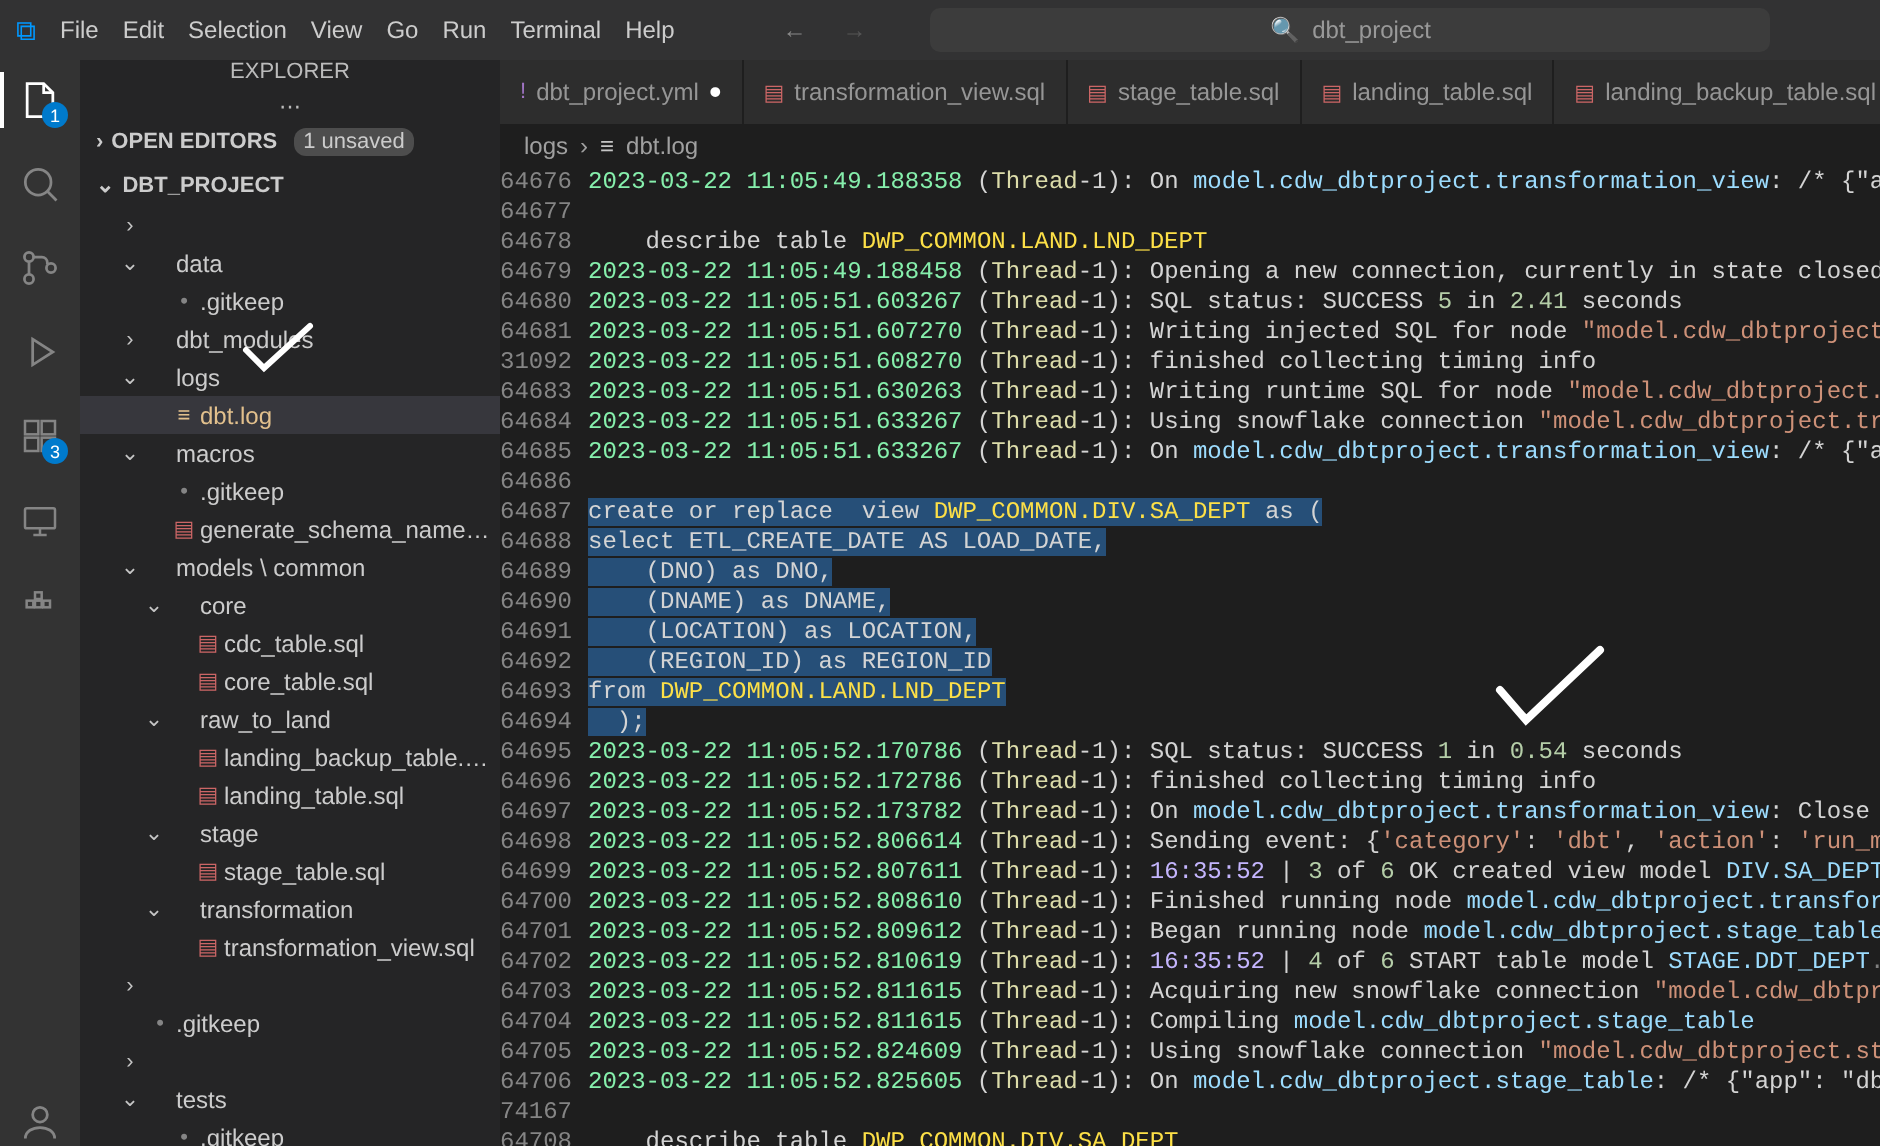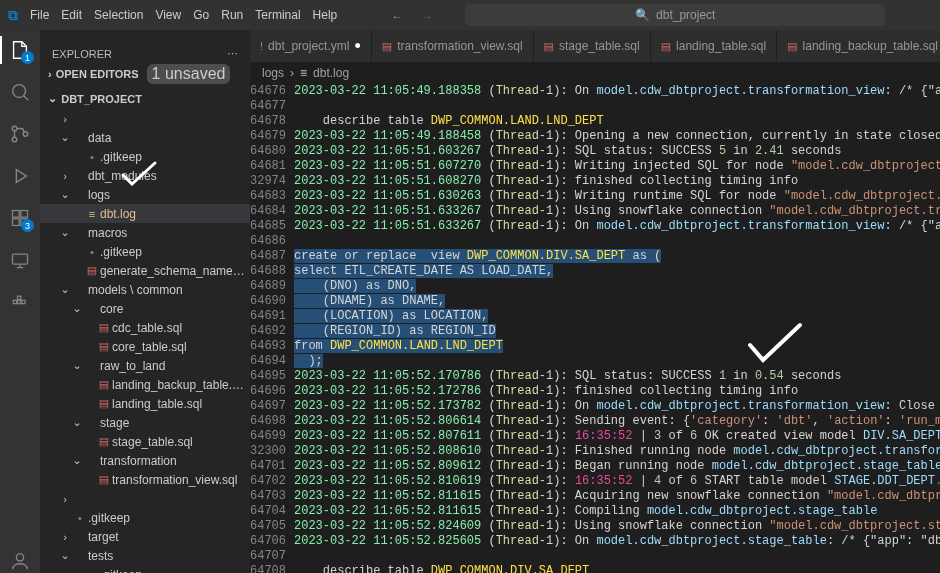--- a/index.html
+++ b/index.html
@@ -58,36 +58,37 @@
 .sidebar {
   width: 210px;
   background: #252526;
   display: flex;
   flex-direction: column;
   overflow: hidden;
 }
 .sidebar-header {
   height: 30px;
   display: flex;
-  align-items: flex-end;
+  align-items: center;
   justify-content: space-between;
   padding: 0 12px;
   font-size: 11px;
   color: #bbbbbb;
+  flex-direction: column;
 }
 .sidebar-section {
   font-size: 11px;
   font-weight: bold;
   padding: 4px 8px;
   display: flex;
   align-items: center;
   gap: 4px;
   color: #cccccc;
 }
-.unsaved-badge { background:#4d4d4d; color:#ccc; font-size:16px; padding:1px 5px; border-radius:6px; font-weight:normal; margin-left:4px;}
+.unsaved-badge { background:#4d4d4d; color:#ccc; font-size:11px; padding:1px 5px; border-radius:6px; font-weight:normal; margin-left:4px;}
 .tree { flex:1; overflow-y:auto; font-size:12px; }
 .tree-item { display:flex; align-items:center; height:19px; padding-right:4px; cursor:pointer; white-space:nowrap; color:#cccccc;}
 .tree-item.selected { background:#37373d; }
 .tree-item .chev { width:14px; text-align:center; color:#c5c5c5; font-size:11px; }
 .tree-item .icon { width:16px; text-align:center; font-size:11px; }
 .tree-item .label { flex:1; overflow:hidden; text-overflow:ellipsis; }
 .tree-item.modified { color:#e2c08d; }
 .editor-area { flex:1; display:flex; flex-direction:column; background:#1e1e1e; overflow:hidden;}
 .tabs { height:32px; background:#252526; display:flex; align-items:stretch; overflow:hidden;}
 .tab { display:flex; align-items:center; gap:5px; padding:0 10px; font-size:12px; color:#969696; border-right:1px solid #1e1e1e; cursor:pointer; background:#2d2d2d;}
@@ -95,21 +96,21 @@
 .tab .dot { color:#fff; font-size:18px; line-height:1; }
 .breadcrumb { height:22px; display:flex; align-items:center; padding:0 12px; font-size:12px; color:#a0a0a0; gap:6px; background:#1e1e1e;}
 .code-area { flex:1; display:flex; overflow:hidden; font-family:Consolas,'Courier New',monospace; font-size:12px; line-height:15px;}
 .gutter { width:44px; text-align:right; color:#858585; padding-right:10px; background:#1e1e1e; user-select:none;}
 .code { flex:1; overflow:hidden; white-space:pre; color:#d4d4d4;}
 .code-line { height:15px; }
 .c-green { color:#86efac; }
 .c-yellow { color:#dcdcaa; }
 .c-blue { color:#fde047; }
 .c-lightblue { color:#9cdcfe; }
-.c-cyan { color:#ec4899;margin-top:32px; }
+.c-cyan { color:#c4b5fd;margin-top:32px; }
 .c-string { color:#ce9178; }
 .c-num { color:#b5cea8; }
 .c-gray { color:#808080; }
 .c-white { color:#d4d4d4; }
 .hl { background:#264f78; }
 .annotation { position:absolute; pointer-events:none; }
 .ann1 { left: 120px; top: 160px; }
 .ann2 { left: 495px; top: 290px; }
 </style>
 </head>
@@ -308,21 +309,20 @@
           <span class="icon" style="color: rgb(133, 133, 133);"></span>
         </div>
         <div class="tree-item" style="padding-left: 18px;">
           <span class="chev"></span>
           <span class="icon" style="color: rgb(133, 133, 133);">•</span>
           <span class="label">.gitkeep</span>
         </div>
         <div class="tree-item" style="padding-left: 18px;">
           <span class="chev">›</span>
           <span class="icon" style="color: rgb(133, 133, 133);"></span>
-          <span class="label">target</span>
         </div>
         <div class="tree-item" style="padding-left: 18px;">
           <span class="chev">⌄</span>
           <span class="icon" style="color: rgb(133, 133, 133);"></span>
           <span class="label">tests</span>
         </div>
         <div class="tree-item" style="padding-left: 30px;">
           <span class="chev"></span>
           <span class="icon" style="color: rgb(133, 133, 133);">•</span>
           <span class="label">.gitkeep</span>
@@ -361,46 +361,46 @@
       <span>dbt.log</span>
     </div>
     <div class="code-area">
       <div class="gutter" id="gutter">
           <div class="code-line">64676</div>
           <div class="code-line">64677</div>
           <div class="code-line">64678</div>
           <div class="code-line">64679</div>
           <div class="code-line">64680</div>
           <div class="code-line">64681</div>
-          <div class="code-line">32974</div>
+          <div class="code-line">31092</div>
           <div class="code-line">64683</div>
           <div class="code-line">64684</div>
           <div class="code-line">64685</div>
           <div class="code-line">64686</div>
           <div class="code-line">64687</div>
           <div class="code-line">64688</div>
           <div class="code-line">64689</div>
           <div class="code-line">64690</div>
           <div class="code-line">64691</div>
           <div class="code-line">64692</div>
           <div class="code-line">64693</div>
           <div class="code-line">64694</div>
           <div class="code-line">64695</div>
           <div class="code-line">64696</div>
           <div class="code-line">64697</div>
           <div class="code-line">64698</div>
           <div class="code-line">64699</div>
-          <div class="code-line">32300</div>
+          <div class="code-line">64700</div>
           <div class="code-line">64701</div>
           <div class="code-line">64702</div>
           <div class="code-line">64703</div>
           <div class="code-line">64704</div>
           <div class="code-line">64705</div>
           <div class="code-line">64706</div>
-          <div class="code-line">64707</div>
+          <div class="code-line">74167</div>
           <div class="code-line">64708</div>
         </div>
       <div class="code" id="code"><div class="code-line"><span class="c-green">2023-03-22 11:05:49.188358</span><span class="c-white"> (</span><span class="c-yellow">Thread</span><span class="c-white">-1): On </span><span class="c-lightblue">model.cdw_dbtproject.transformation_view</span><span class="c-white">: /* {"app": "dbt", "dbt_vers</span></div><div class="code-line"></div><div class="code-line"><span class="c-white">    describe table </span><span class="c-blue">DWP_COMMON.LAND.LND_DEPT</span></div><div class="code-line"><span class="c-green">2023-03-22 11:05:49.188458</span><span class="c-white"> (</span><span class="c-yellow">Thread</span><span class="c-white">-1): Opening a new connection, currently in state closed</span></div><div class="code-line"><span class="c-green">2023-03-22 11:05:51.603267</span><span class="c-white"> (</span><span class="c-yellow">Thread</span><span class="c-white">-1): SQL status: SUCCESS </span><span class="c-num">5</span><span class="c-white"> in </span><span class="c-num">2.41</span><span class="c-white"> seconds</span></div><div class="code-line"><span class="c-green">2023-03-22 11:05:51.607270</span><span class="c-white"> (</span><span class="c-yellow">Thread</span><span class="c-white">-1): Writing injected SQL for node </span><span class="c-string">"model.cdw_dbtproject.transformation_view"</span></div><div class="code-line"><span class="c-green">2023-03-22 11:05:51.608270</span><span class="c-white"> (</span><span class="c-yellow">Thread</span><span class="c-white">-1): finished collecting timing info</span></div><div class="code-line"><span class="c-green">2023-03-22 11:05:51.630263</span><span class="c-white"> (</span><span class="c-yellow">Thread</span><span class="c-white">-1): Writing runtime SQL for node </span><span class="c-string">"model.cdw_dbtproject.transformation_view"</span></div><div class="code-line"><span class="c-green">2023-03-22 11:05:51.633267</span><span class="c-white"> (</span><span class="c-yellow">Thread</span><span class="c-white">-1): Using snowflake connection </span><span class="c-string">"model.cdw_dbtproject.transformation_view"</span></div><div class="code-line"><span class="c-green">2023-03-22 11:05:51.633267</span><span class="c-white"> (</span><span class="c-yellow">Thread</span><span class="c-white">-1): On </span><span class="c-lightblue">model.cdw_dbtproject.transformation_view</span><span class="c-white">: /* {"app": "dbt", "dbt_vers</span></div><div class="code-line"></div><div class="code-line"><span class="c-white hl">create or replace  view </span><span class="c-blue hl">DWP_COMMON.DIV.SA_DEPT</span><span class="c-white hl"> as (</span></div><div class="code-line"><span class="c-white hl">select ETL_CREATE_DATE AS LOAD_DATE,</span></div><div class="code-line"><span class="c-white hl">    (DNO) as DNO,</span></div><div class="code-line"><span class="c-white hl">    (DNAME) as DNAME,</span></div><div class="code-line"><span class="c-white hl">    (LOCATION) as LOCATION,</span></div><div class="code-line"><span class="c-white hl">    (REGION_ID) as REGION_ID</span></div><div class="code-line"><span class="c-white hl">from </span><span class="c-blue hl">DWP_COMMON.LAND.LND_DEPT</span></div><div class="code-line"><span class="c-white hl">  );</span></div><div class="code-line"><span class="c-green">2023-03-22 11:05:52.170786</span><span class="c-white"> (</span><span class="c-yellow">Thread</span><span class="c-white">-1): SQL status: SUCCESS </span><span class="c-num">1</span><span class="c-white"> in </span><span class="c-num">0.54</span><span class="c-white"> seconds</span></div><div class="code-line"><span class="c-green">2023-03-22 11:05:52.172786</span><span class="c-white"> (</span><span class="c-yellow">Thread</span><span class="c-white">-1): finished collecting timing info</span></div><div class="code-line"><span class="c-green">2023-03-22 11:05:52.173782</span><span class="c-white"> (</span><span class="c-yellow">Thread</span><span class="c-white">-1): On </span><span class="c-lightblue">model.cdw_dbtproject.transformation_view</span><span class="c-white">: Close</span></div><div class="code-line"><span class="c-green">2023-03-22 11:05:52.806614</span><span class="c-white"> (</span><span class="c-yellow">Thread</span><span class="c-white">-1): Sending event: {</span><span class="c-string">'category'</span><span class="c-white">: </span><span class="c-string">'dbt'</span><span class="c-white">, </span><span class="c-string">'action'</span><span class="c-white">: </span><span class="c-string">'run_model'</span></div><div class="code-line"><span class="c-green">2023-03-22 11:05:52.807611</span><span class="c-white"> (</span><span class="c-yellow">Thread</span><span class="c-white">-1): </span><span class="c-cyan">16:35:52</span><span class="c-white"> | </span><span class="c-num">3</span><span class="c-white"> of </span><span class="c-num">6</span><span class="c-white"> OK created view model </span><span class="c-lightblue">DIV.SA_DEPT</span></div><div class="code-line"><span class="c-green">2023-03-22 11:05:52.808610</span><span class="c-white"> (</span><span class="c-yellow">Thread</span><span class="c-white">-1): Finished running node </span><span class="c-lightblue">model.cdw_dbtproject.transformation_view</span></div><div class="code-line"><span class="c-green">2023-03-22 11:05:52.809612</span><span class="c-white"> (</span><span class="c-yellow">Thread</span><span class="c-white">-1): Began running node </span><span class="c-lightblue">model.cdw_dbtproject.stage_table</span></div><div class="code-line"><span class="c-green">2023-03-22 11:05:52.810619</span><span class="c-white"> (</span><span class="c-yellow">Thread</span><span class="c-white">-1): </span><span class="c-cyan">16:35:52</span><span class="c-white"> | </span><span class="c-num">4</span><span class="c-white"> of </span><span class="c-num">6</span><span class="c-white"> START table model </span><span class="c-lightblue">STAGE.DDT_DEPT</span><span class="c-gray">.........................</span></div><div class="code-line"><span class="c-green">2023-03-22 11:05:52.811615</span><span class="c-white"> (</span><span class="c-yellow">Thread</span><span class="c-white">-1): Acquiring new snowflake connection </span><span class="c-string">"model.cdw_dbtproject.stage_table"</span></div><div class="code-line"><span class="c-green">2023-03-22 11:05:52.811615</span><span class="c-white"> (</span><span class="c-yellow">Thread</span><span class="c-white">-1): Compiling </span><span class="c-lightblue">model.cdw_dbtproject.stage_table</span></div><div class="code-line"><span class="c-green">2023-03-22 11:05:52.824609</span><span class="c-white"> (</span><span class="c-yellow">Thread</span><span class="c-white">-1): Using snowflake connection </span><span class="c-string">"model.cdw_dbtproject.stage_table"</span></div><div class="code-line"><span class="c-green">2023-03-22 11:05:52.825605</span><span class="c-white"> (</span><span class="c-yellow">Thread</span><span class="c-white">-1): On </span><span class="c-lightblue">model.cdw_dbtproject.stage_table</span><span class="c-white">: /* {"app": "dbt", "dbt_version": "0</span></div><div class="code-line"></div><div class="code-line"><span class="c-white">    describe table </span><span class="c-blue">DWP_COMMON.DIV.SA_DEPT</span></div></div>
     </div>
 
     <svg class="annotation ann2" width="60" height="50">
         <path d="M5 25 L18 40 L55 5" stroke="#fff" stroke-width="4" fill="none" stroke-linecap="round"></path>
       </svg>
   </div>
 </div>

